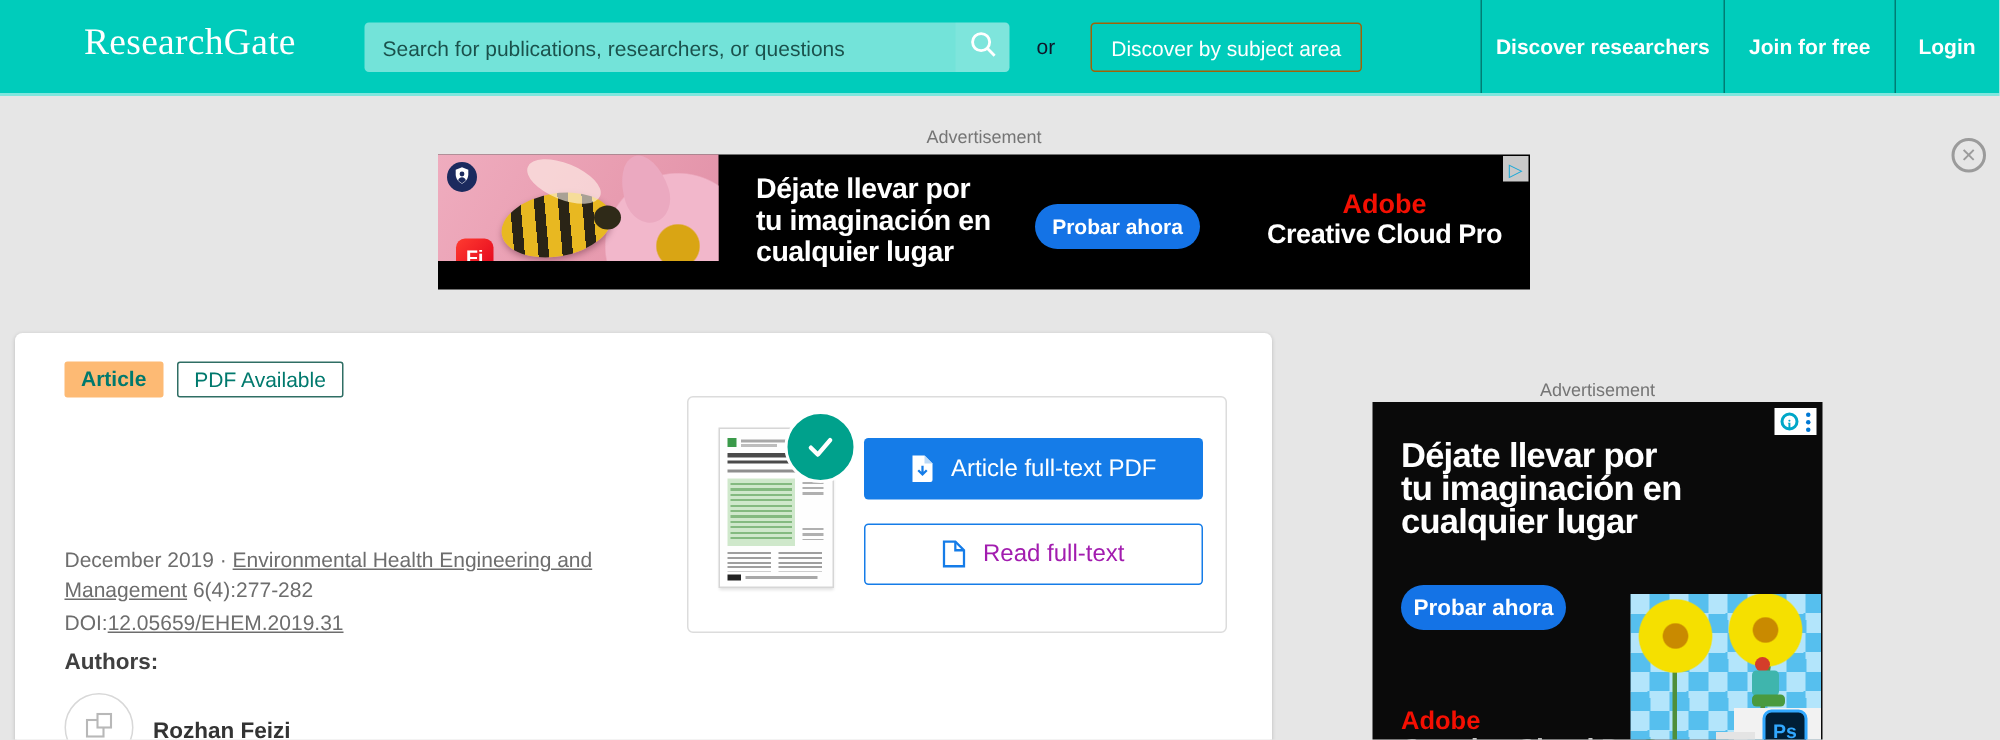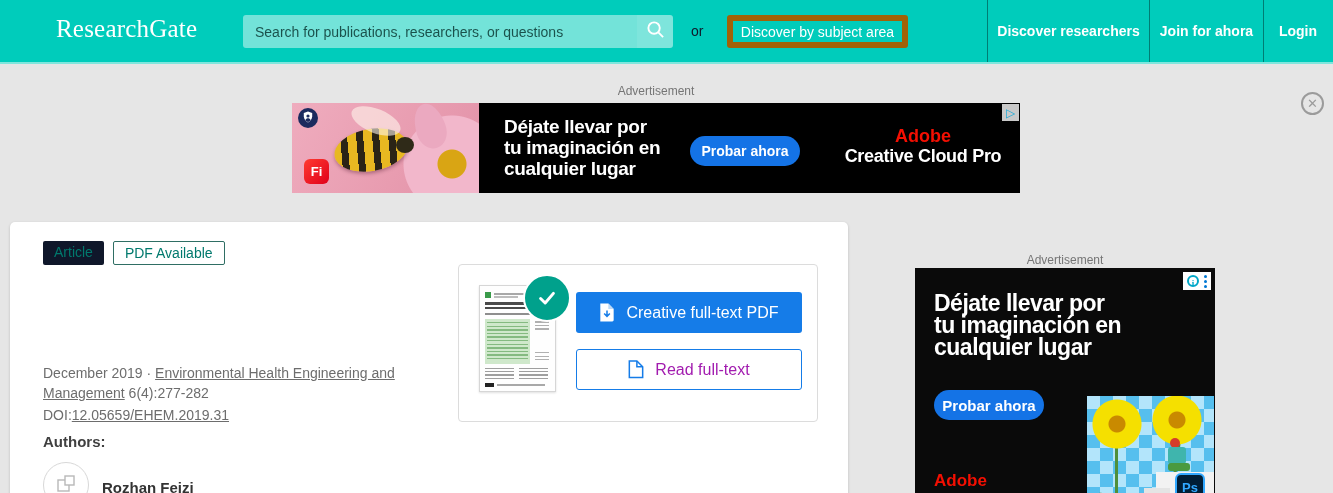--- a/index.html
+++ b/index.html
@@ -12,31 +12,31 @@
   .abs{position:absolute;}
 
   
   .hdr{position:absolute;left:0;top:0;width:1333px;height:62px;background:#00ccbb;border-bottom:2px solid rgba(255,255,255,.5);}
   .hdr-logo{position:absolute;left:8px;top:15px;color:#ffffff;font-family:"Liberation Serif", serif;font-size:25px;letter-spacing:.2px;cursor:pointer;margin-left:48px;}
   .hdr-search{position:absolute;left:243px;top:15px;width:430px;height:33px;background:rgba(255,255,255,.45);border-radius:3px;display:flex;align-items:center;}
   .hdr-search input{flex:1;background:transparent;border:none;outline:none;padding:0 10px 0 12px;font-size:14px;font-family:"Liberation Sans",sans-serif;color:#6d28d9;}
   .hdr-search input::placeholder{color:rgba(10,55,50,.85);opacity:1;}
   .hdr-search-btn{width:36px;height:33px;display:flex;align-items:center;justify-content:center;cursor:pointer;background:rgba(255,255,255,.08);border-radius:0 3px 3px 0;}
   .hdr-or{position:absolute;left:691px;top:23px;color:#0f172a;font-size:14px;}
-  .hdr-discover{position:absolute;left:727px;top:15px;width:181px;height:33px;border:6px solid #a16207;border-radius:3px;color:#fff;font-size:14px;display:flex;align-items:center;justify-content:center;box-sizing:border-box;cursor:pointer;background:transparent;}
+  .hdr-discover{position:absolute;left:727px;top:15px;width:181px;height:33px;border:1px solid #a16207;border-radius:3px;color:#fff;font-size:14px;display:flex;align-items:center;justify-content:center;box-sizing:border-box;cursor:pointer;background:transparent;}
   .hdr-nav{position:absolute;left:987px;top:0;right:0;height:62px;display:flex;}
   .hdr-nav-item{height:62px;display:flex;align-items:center;justify-content:center;color:#fff;font-weight:bold;font-size:14px;border-left:1px solid rgba(0,60,58,.55);cursor:pointer;box-sizing:border-box;}
   .w1{width:162px;} .w2{width:114px;} .w3{width:69px;}
 
   
   .ad-label{color:#757575;font-size:12px;text-align:center;}
 
   
   .banner{position:absolute;left:292px;top:103px;width:728px;height:90px;background:#000;display:flex;cursor:pointer;}
-  .banner-img{position:relative;width:187px;height:90px;overflow:hidden;background:linear-gradient(120deg,#efacbe 0%,#e89cb0 60%,#e191a8 100%);}
+  .banner-img{position:relative;width:187px;height:71px;overflow:hidden;background:linear-gradient(120deg,#efacbe 0%,#e89cb0 60%,#e191a8 100%);}
   .flower{position:absolute;right:-28px;top:6px;width:110px;height:110px;border-radius:50%;
     background:radial-gradient(circle at 50% 50%, #d9a514 0 14px, #f2b7cb 15px 48px, rgba(242,183,203,0) 49px);}
   .flower::after{content:"";position:absolute;left:18px;top:-6px;width:30px;height:46px;background:#eba9c0;border-radius:50% 50% 50% 50%/60% 60% 40% 40%;transform:rotate(-18deg);}
   .bee{position:absolute;left:42px;top:26px;width:74px;height:42px;border-radius:50%;transform:rotate(-10deg);
     background:repeating-linear-gradient(95deg,#e8b821 0 9px,#2a2416 9px 16px);box-shadow:0 2px 4px rgba(60,10,30,.35);}
   .bee-wing{position:absolute;left:58px;top:6px;width:52px;height:24px;border-radius:50%;background:rgba(255,245,235,.6);transform:rotate(22deg);}
   .bee-head{position:absolute;left:104px;top:34px;width:18px;height:16px;border-radius:50%;background:#2f2a18;}
   .shield-badge{position:absolute;left:6px;top:5px;width:20px;height:20px;}
   .fi-badge{position:absolute;left:12px;top:56px;width:25px;height:25px;border-radius:6px;background:linear-gradient(135deg,#ff3b30,#e0001b);color:#fff;font-weight:bold;font-size:13px;display:flex;align-items:center;justify-content:center;}
   .banner-headline{position:absolute;left:212px;top:13px;color:#fff;font-weight:bold;font-size:19px;line-height:21px;letter-spacing:-.3px;}
@@ -44,21 +44,21 @@
   .banner-brand{position:absolute;left:535px;top:24px;width:192px;text-align:center;}
   .brand-adobe{color:#f40f02;font-weight:bold;font-size:18px;line-height:19px;}
   .brand-product{color:#fff;font-weight:bold;font-size:18px;line-height:20px;letter-spacing:-.3px;}
   .adchoices{position:absolute;right:1px;top:1px;width:17px;height:17px;background:#c9c9c9;display:flex;align-items:center;justify-content:center;color:#19a8d8;font-size:12px;line-height:1;cursor:pointer;}
   .close-ad{position:absolute;left:1301px;top:92px;width:19px;height:19px;border:2px solid #9b9b9b;border-radius:50%;color:#9b9b9b;font-size:13px;line-height:19px;text-align:center;cursor:pointer;background:transparent;box-sizing:content-box;}
 
   
   .card{position:absolute;left:10px;top:222px;width:838px;height:300px;background:#fff;border-radius:5px 5px 0 0;box-shadow:0 1px 3px rgba(0,0,0,.18);}
   .badges{position:absolute;left:33px;top:19px;display:flex;gap:9px;}
   .badge{font-size:14px;padding:3px 11px;border-radius:2px;color:#00796d;}
-  .badge-filled{background:#0f172a;}
+  .badge-filled{background:#fdba74;font-weight:bold;}
   .badge-outline{background:#fff;border:1px solid #2f6e64;}
   .title{position:absolute;left:33px;top:50px;width:410px;font-size:21px;line-height:26px;color:#333;}
   .meta{position:absolute;left:33px;top:141px;width:395px;font-size:14px;line-height:20px;color:#6d6d6d;}
   .meta a,.doi a{color:#6d6d6d;text-decoration:underline;cursor:pointer;}
   .doi{position:absolute;left:33px;top:185px;font-size:14px;color:#6d6d6d;}
   .authors-label{position:absolute;left:33px;top:211px;font-size:15px;font-weight:bold;color:#404040;}
   .author-row{position:absolute;left:33px;top:240px;display:flex;align-items:center;gap:13px;cursor:pointer;}
   .avatar{width:44px;height:44px;border:1px solid #d8d8d8;border-radius:50%;display:flex;align-items:center;justify-content:center;background:#fff;}
   .author-name{font-size:15px;font-weight:bold;color:#333;position:relative;top:2px;}
 
@@ -112,21 +112,21 @@
       </span>
     </div>
   </div>
 
   <div class="hdr-or">or</div>
 
   <button class="hdr-discover">Discover by subject area</button>
 
   <div class="hdr-nav">
     <div class="hdr-nav-item w1">Discover researchers</div>
-    <div class="hdr-nav-item w2">Join for ahora</div>
+    <div class="hdr-nav-item w2">Join for free</div>
     <div class="hdr-nav-item w3">Login</div>
   </div>
 </div>
 
 <div class="abs ad-label" style="left:292px;top:84px;width:728px;">Advertisement</div>
 
 <div class="banner">
   <div class="banner-img">
     <div class="flower"></div>
     <div class="bee"></div>
@@ -219,21 +219,21 @@
     </div>
 
     <button class="btn-download">
       <span style="display:flex;">
         <svg width="16" height="19" viewBox="0 0 18 21">
             <path d="M1.5 0.5h9l6 6v12.5a1.5 1.5 0 0 1-1.5 1.5H1.5z" fill="#ffffff"></path>
             <path d="M10.5 0.5l6 6h-6z" fill="#bcd9f7"></path>
             <path d="M9 8.2v6.2M5.8 11.6L9 14.8l3.2-3.2" stroke="#157ce8" stroke-width="1.7" fill="none"></path>
           </svg>
       </span>
-      <span>Creative full-text PDF</span>
+      <span>Article full-text PDF</span>
     </button>
 
     <button class="btn-read">
       <span style="display:flex;">
         <svg width="16" height="19" viewBox="0 0 18 21">
             <path d="M1.5 1h8.5l6.5 6.5v12H1.5z" fill="none" stroke="#157ce8" stroke-width="1.7"></path>
             <path d="M10 1v6.5h6.5" fill="none" stroke="#157ce8" stroke-width="1.7"></path>
           </svg>
       </span>
       <span>Read full-text</span>

